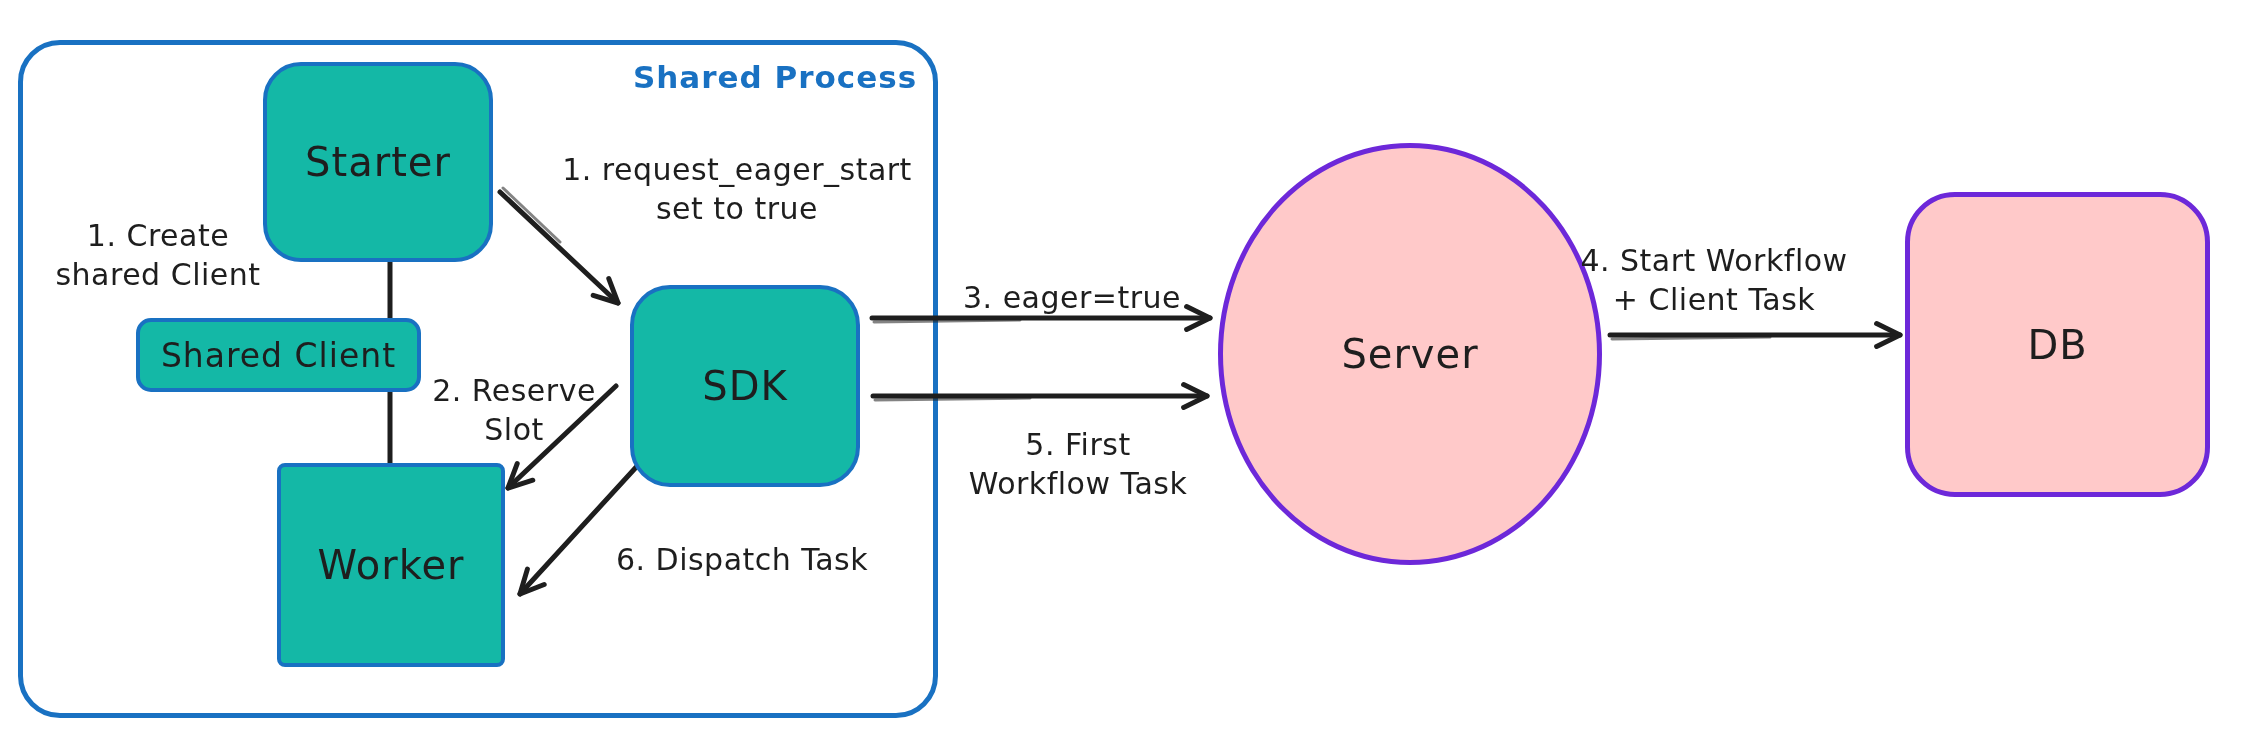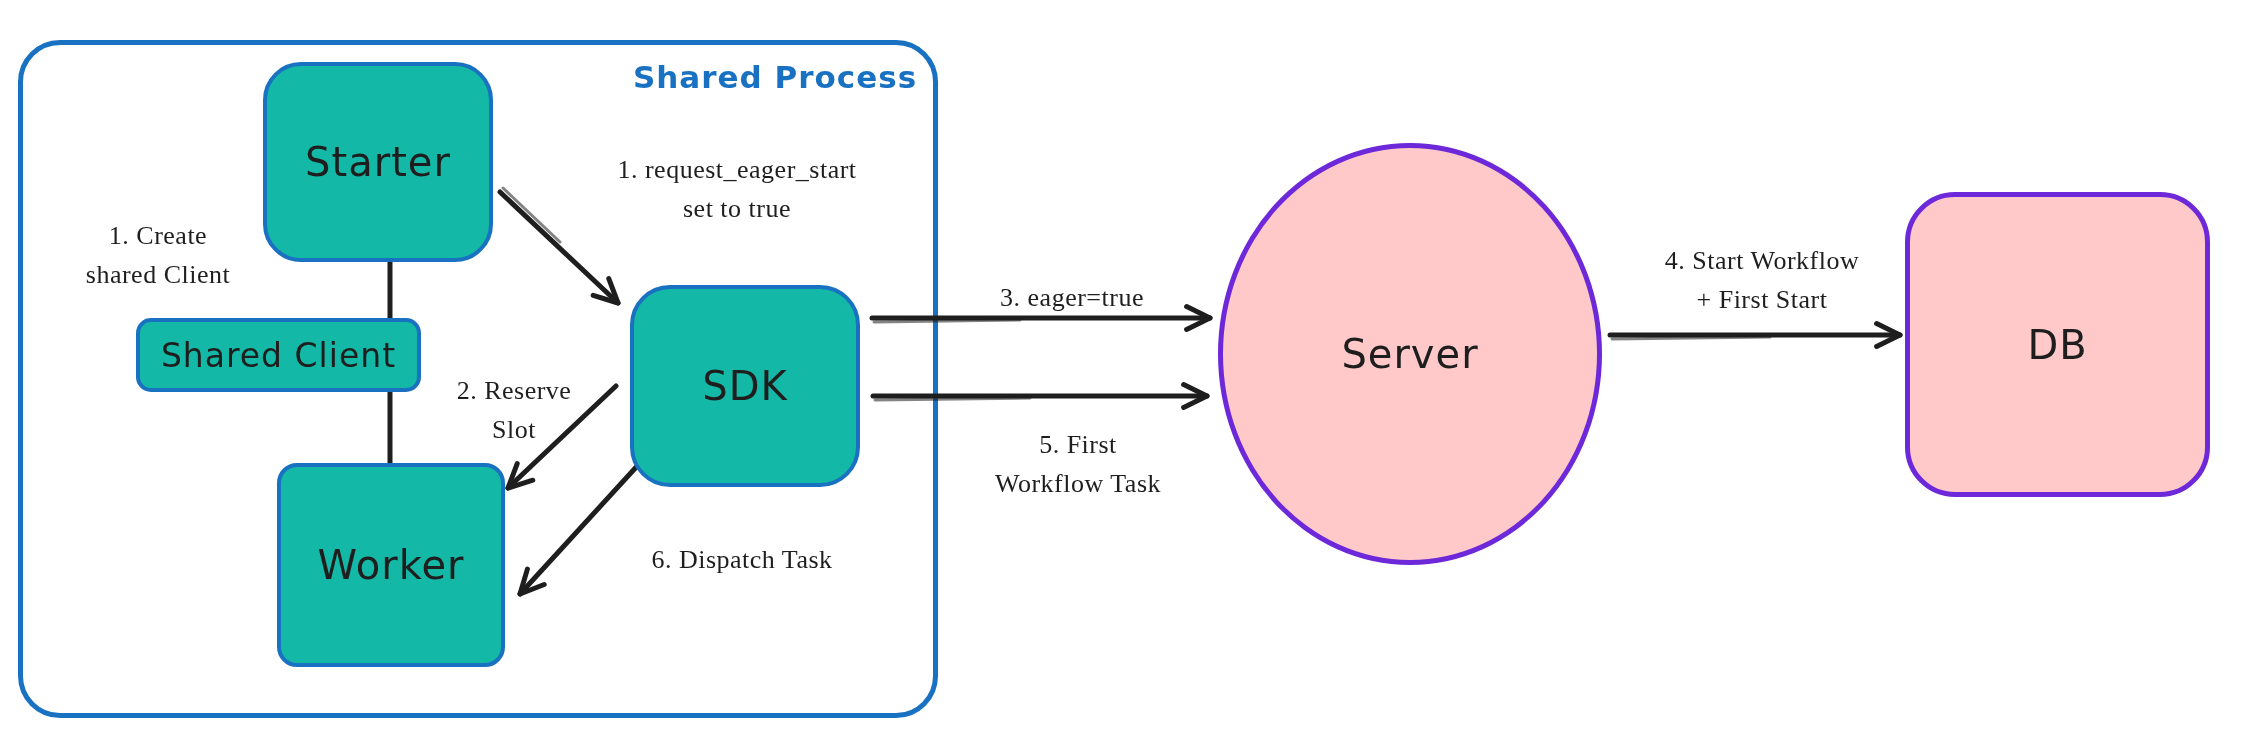--- a/index.html
+++ b/index.html
@@ -45,45 +45,44 @@
     text-align: center;
     font-size: 40px;
     letter-spacing: 1px;
     color: #1e1e1e;
   }
   .node.blue { background: #14b8a6; border: 4px solid #1971c2; }
   .node.red  { background: #ffc9c9; border: 5px solid #6d28d9; }
 
   .node-starter { left: 263px; top: 62px;  width: 230px; height: 200px; border-radius: 38px; }
   .node-shared-client { left: 136px; top: 318px; width: 285px; height: 74px; border-radius: 15px; font-size: 33px; }
-  .node-worker  { left: 277px; top: 463px; width: 228px; height: 204px; border-radius: 20px; }
+  .node-worker  { left: 277px; top: 463px; width: 228px; height: 204px; border-radius: 8px; }
   .node-sdk     { left: 630px; top: 253px; width: 230px; height: 202px; border-radius: 40px; margin-top: 32px; }
   .node-server  { left: 1218px; top: 143px; width: 384px; height: 422px; border-radius: 50%; }
   .node-db      { left: 1905px; top: 192px; width: 305px; height: 305px; border-radius: 50px; }
 
   
   .note {
     position: absolute;
     transform: translateX(-50%);
     text-align: center;
-    font-size: 26px;
+    font-size: 30px;
     line-height: 39px;
     letter-spacing: 0.5px;
     white-space: nowrap;
     color: #1e1e1e;
-    font-family: Liberation Serif, serif;
   }
   .note span { display: block; }
 
   .note-create   { left: 158px;  top: 216px; }
   .note-eager    { left: 737px;  top: 150px; }
   .note-reserve  { left: 514px;  top: 371px; }
   .note-eagertrue{ left: 1072px; top: 254px; margin-top: 24px; }
   .note-firsttask{ left: 1078px; top: 425px; }
-  .note-startwf  { left: 1762px; top: 241px; }
+  .note-startwf  { left: 1714px; top: 241px; }
   .note-dispatch { left: 742px;  top: 540px; }
 
   
   svg.wires {
     position: absolute;
     left: 0; top: 0;
     width: 2248px; height: 754px;
     pointer-events: none;
   }
   svg.wires path, svg.wires line {
@@ -186,20 +185,20 @@
     <span>3. eager=true</span>
   </div>
 
   <div class="note note-firsttask">
     <span>5. First</span>
     <span>Workflow Task</span>
   </div>
 
   <div class="note note-startwf">
     <span>4. Start Workflow</span>
-    <span>+ First Start</span>
+    <span>+ Client Task</span>
   </div>
 
   <div class="note note-dispatch">
     <span>6. Dispatch Task</span>
   </div>
 
 </div>
 
 </body></html>

